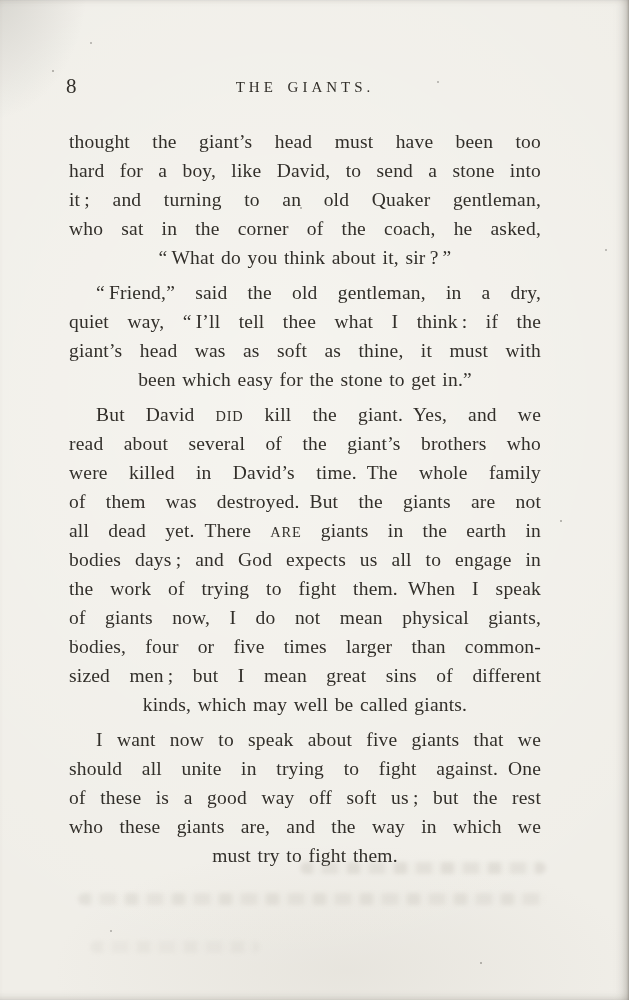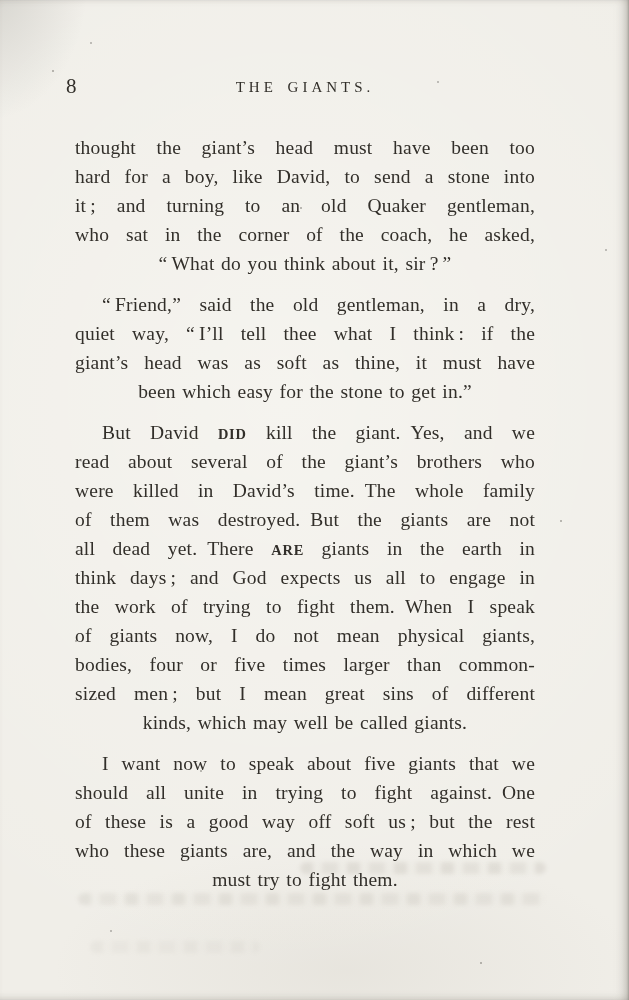--- a/index.html
+++ b/index.html
@@ -45,32 +45,32 @@
     letter-spacing:4px;
     word-spacing:3px;
   }
   .text-block{
     position:absolute;
     left:63px;top:121px;width:484px;
     font-size:19.5px;
     letter-spacing:0.2px;
     word-spacing:1.5px;
   }
-  .para{margin:12px;padding:0;}
+  .para{margin:6px;padding:0;}
   .para.indent .line.first{text-indent:27px;}
   .line{
     height:var(--lh);
     line-height:var(--lh);
     overflow:hidden;
     text-align:justify;
   }
   .line::after{content:"";display:inline-block;width:100%;height:0;}
   .line.last{text-align:center;}
   .line.last::after{content:none;}
-  .sc{font-size:0.74em;letter-spacing:0.8px;font-weight:bold;}
+  .sc{font-size:0.74em;letter-spacing:0.8px;}
   
   .bleed{
     position:absolute;
     height:12px;
     background:repeating-linear-gradient(90deg,
       rgba(150,144,132,0.38) 0px, rgba(150,144,132,0.38) 13px,
       rgba(150,144,132,0.05) 13px, rgba(150,144,132,0.05) 22px,
       rgba(150,144,132,0.30) 22px, rgba(150,144,132,0.30) 38px,
       rgba(150,144,132,0.05) 38px, rgba(150,144,132,0.05) 47px);
     filter:blur(2px);
@@ -100,30 +100,30 @@
       <div class="para">
         <div class="line first">thought the giant’s head must have been too</div>
         <div class="line">hard for a boy, like David, to send a stone into</div>
         <div class="line">it ; and turning to an old Quaker gentleman,</div>
         <div class="line">who sat in the corner of the coach, he asked,</div>
         <div class="line last">“ What do you think about it, sir ? ”</div>
       </div>
       <div class="para indent">
         <div class="line first">“ Friend,” said the old gentleman, in a dry,</div>
         <div class="line">quiet way, “ I’ll tell thee what I think : if the</div>
-        <div class="line">giant’s head was as soft as thine, it must have</div>
+        <div class="line">giant’s head was as soft as thine, it must with</div>
         <div class="line last">been which easy for the stone to get in.”</div>
       </div>
       <div class="para indent">
         <div class="line first">But David <span class="sc">DID</span> kill the giant. Yes, and we</div>
         <div class="line">read about several of the giant’s brothers who</div>
         <div class="line">were killed in David’s time. The whole family</div>
         <div class="line">of them was destroyed. But the giants are not</div>
         <div class="line">all dead yet. There <span class="sc">ARE</span> giants in the earth in</div>
-        <div class="line">think days ; and God expects us all to engage in</div>
+        <div class="line">bodies days ; and God expects us all to engage in</div>
         <div class="line">the work of trying to fight them. When I speak</div>
         <div class="line">of giants now, I do not mean physical giants,</div>
         <div class="line">bodies, four or five times larger than common-</div>
         <div class="line">sized men ; but I mean great sins of different</div>
         <div class="line last">kinds, which may well be called giants.</div>
       </div>
       <div class="para indent">
         <div class="line first">I want now to speak about five giants that we</div>
         <div class="line">should all unite in trying to fight against. One</div>
         <div class="line">of these is a good way off soft us ; but the rest</div>

